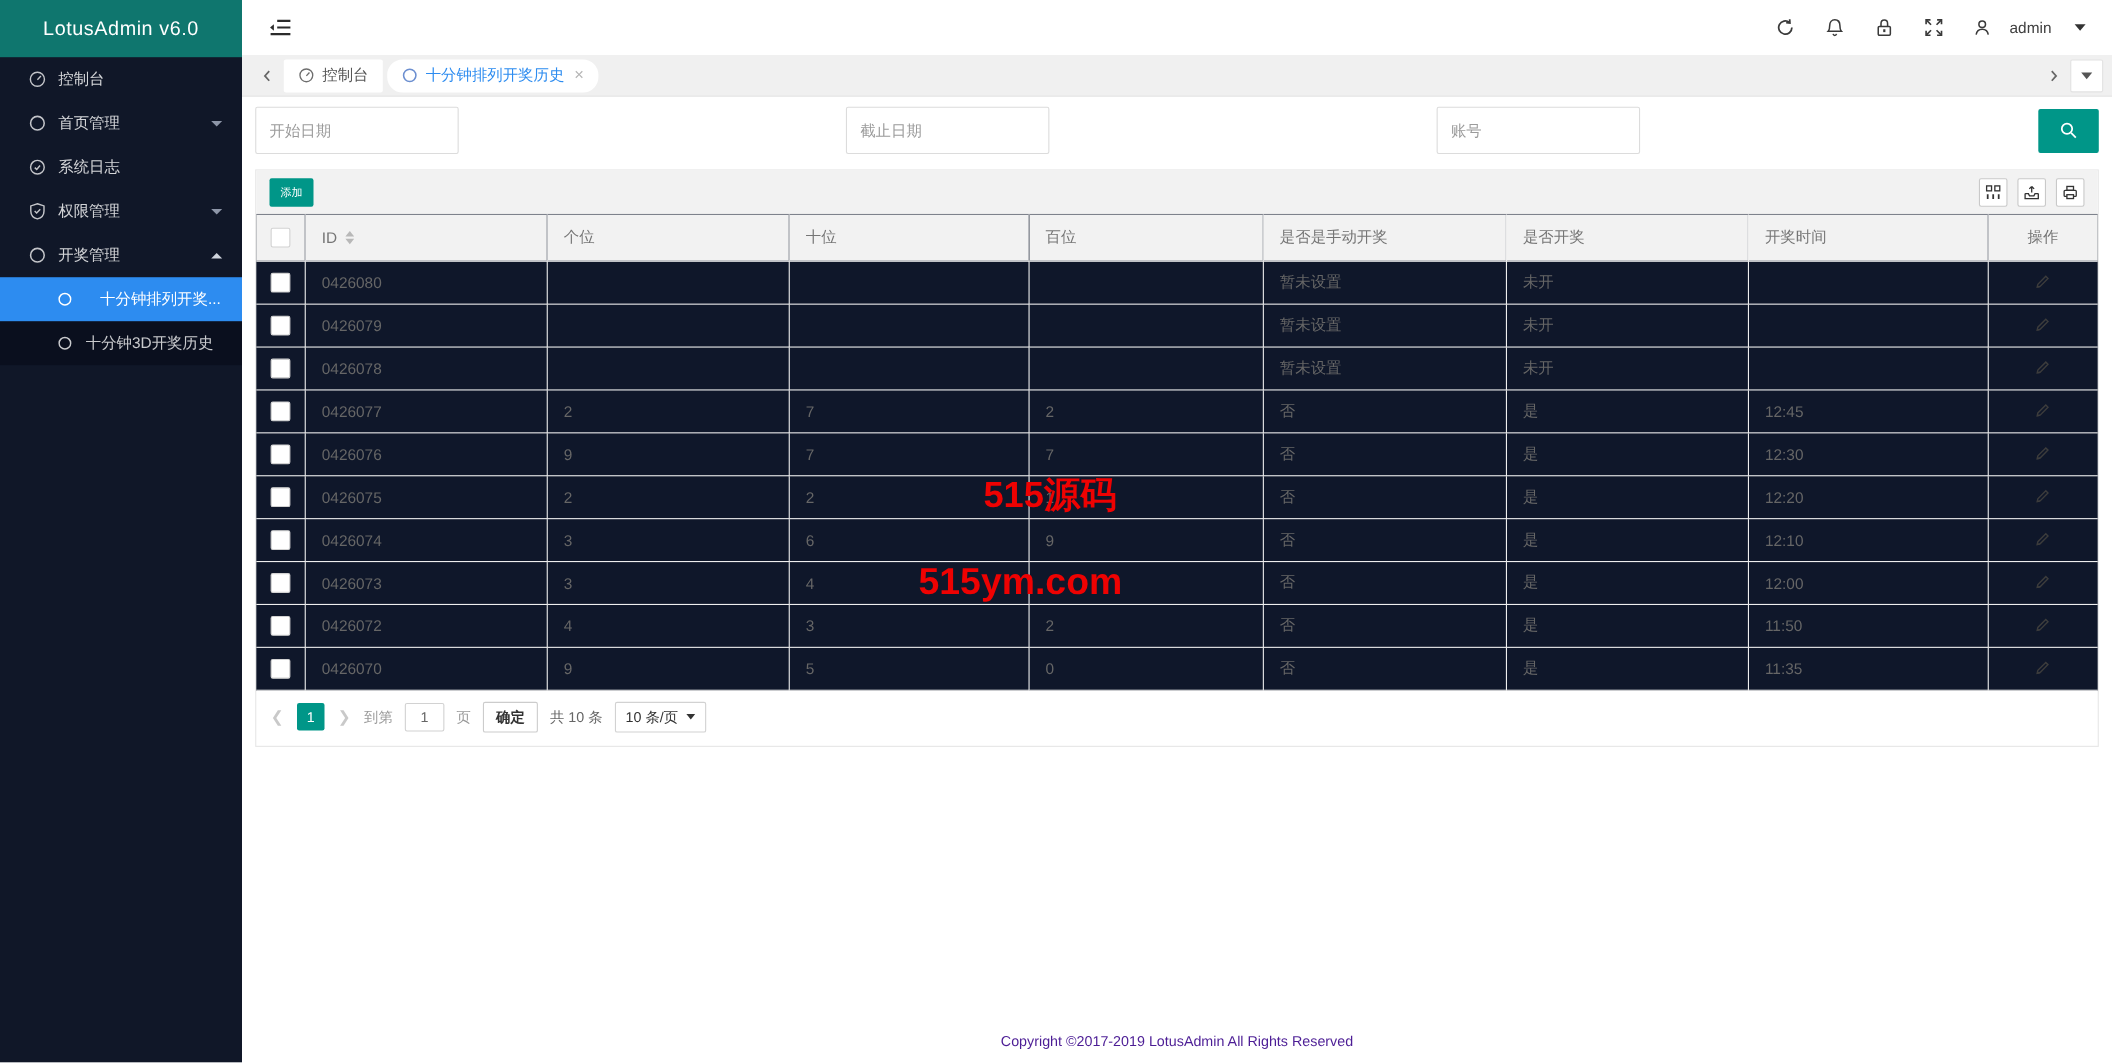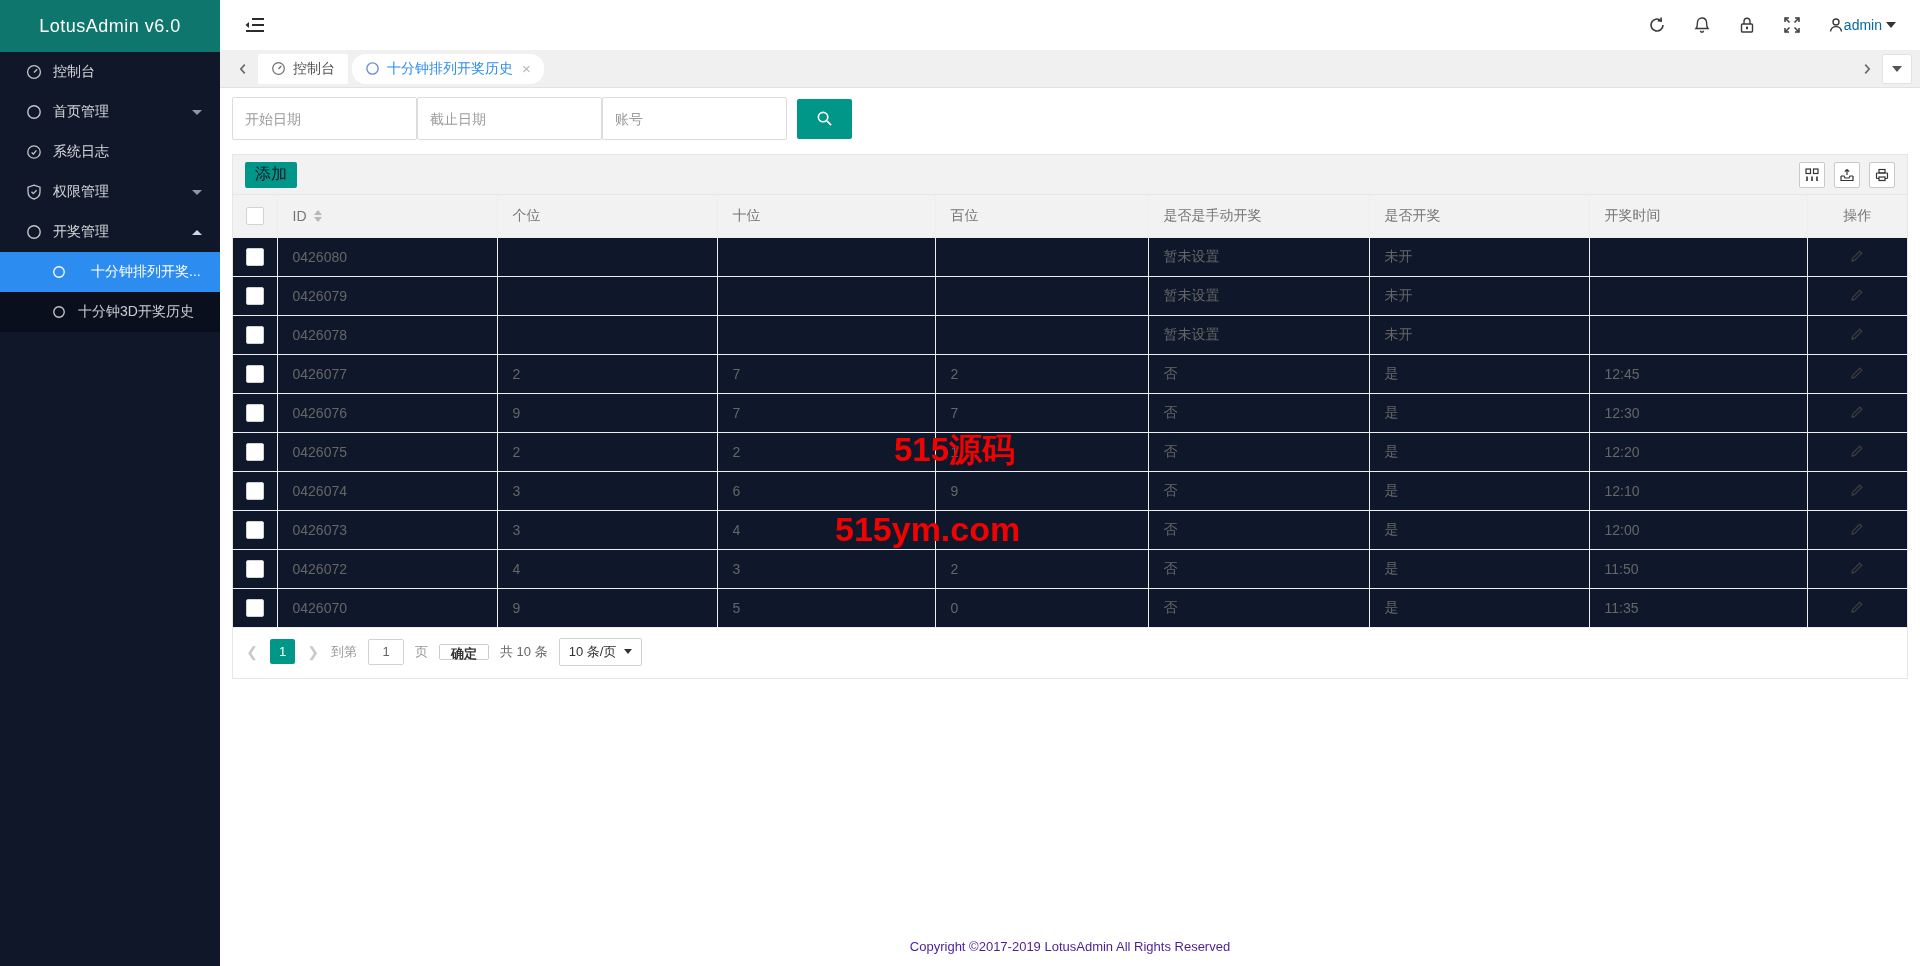--- a/index.html
+++ b/index.html
@@ -29,46 +29,46 @@
   .submenu-item .mi-icon{width:14px; height:14px; margin-right:12px;}
   .submenu-item.active{background:var(--blue); color:#fff;gap:13px;}
 
   
   .main{flex:1; display:flex; flex-direction:column; min-width:0; position:relative;}
 
   .topbar{height:50px; background:#fff; display:flex; align-items:center; padding:0 24px; flex:none;}
   .collapse-btn{width:22px; height:22px; color:#2b2b2b; cursor:pointer;}
   .topbar-right{margin-left:auto; display:flex; align-items:center; gap:27px;}
   .tb-icon{width:18px; height:18px; color:#3a3a3a; cursor:pointer;}
-  .user-chip{display:flex; align-items:center; gap:0; cursor:pointer; color:#0369a1;}
+  .user-chip{display:flex; align-items:center; gap:17px; cursor:pointer; color:#404040;}
   .user-chip .tb-icon{width:16px; height:16px;}
   .user-caret{width:0;height:0;border-left:5px solid transparent;border-right:5px solid transparent;border-top:6px solid #333; margin-left:4px;}
 
   .tabbar{height:38px; background:#f0f0f0; border-bottom:1px solid #e2e2e2; display:flex; align-items:center; padding:0 8px 0 12px; flex:none; gap:4px;}
   .tab-nav{width:22px; height:22px; color:#666; cursor:pointer; flex:none; display:flex; align-items:center; justify-content:center;}
   .tab{height:30px; background:#fff; border-radius:2px; display:flex; align-items:center; padding:0 13px; gap:7px; color:#555; cursor:pointer;}
   .tab .t-icon{width:15px; height:15px; color:#6e6e6e;}
   .tab.active{color:var(--blue);border-radius:14px;}
   .tab.active .t-icon{color:#6c8fd0;}
   .tab-close{color:#b5b5b5; font-size:15px; margin-left:2px; line-height:1; cursor:pointer;}
   .tabbar-spacer{flex:1;}
   .tab-dd{width:30px; height:30px; background:#fff; border:1px solid #e2e2e2; border-radius:2px; display:flex; align-items:center; justify-content:center; cursor:pointer;}
   .dd-caret{width:0;height:0;border-left:5px solid transparent;border-right:5px solid transparent;border-top:6px solid #555;}
 
   .content{flex:1; background:#fff; padding:9px 12px 0; position:relative;}
 
-  .filters{display:flex; align-items:center; margin-bottom:14px;}
+  .filters{display:flex; align-items:center; margin-bottom:14px;justify-content:space-between;}
   .filter-input{width:185px; height:43px; border:1px solid #dcdcdc; border-radius:2px; padding:0 12px; font-size:14px; color:#333; outline:none; font-family:inherit;}
   .filter-input::placeholder{color:#9b9b9b;}
   .search-btn{width:55px; height:40px; background:var(--teal); border:none; border-radius:2px; cursor:pointer; display:flex; align-items:center; justify-content:center; color:#fff; margin-left:10px;}
   .search-btn svg{width:17px; height:17px;}
 
   .panel{border:1px solid var(--border);}
   .panel-toolbar{height:40px; background:var(--gray-bg); border-bottom:1px solid var(--border); display:flex; align-items:center; padding:0 12px;}
-  .add-btn{height:26px; padding:0 10px; background:var(--teal); color:#0f172a; font-size:16px; border:none; border-radius:2px; cursor:pointer; font-family:inherit;}
+  .add-btn{height:26px; padding:0 10px; background:var(--teal); color:#ffffff; font-size:10px; border:none; border-radius:2px; cursor:pointer; font-family:inherit;}
   .tool-group{margin-left:auto; display:flex; gap:9px;}
   .tool-btn{width:26px; height:26px; background:#fff; border:1px solid #c9c9c9; border-radius:2px; display:flex; align-items:center; justify-content:center; color:#333; cursor:pointer;}
   .tool-btn svg{width:14px; height:14px;}
 
   table{width:100%; border-collapse:collapse; table-layout:fixed; background:#0f172a;}
   th,td{border-right:1px solid #eee; border-bottom:1px solid #eee; padding:0 15px; text-align:left; font-weight:normal; overflow:hidden; white-space:nowrap;}
   th:last-child,td:last-child{border-right:none;}
   thead th{height:42px; background:var(--gray-bg); color:#757575; font-size:14px;}
   tbody td{height:39px; color:#666; font-size:14px;}
   .cb-cell{text-align:center; padding:0;}
@@ -79,21 +79,21 @@
   .sort-down{width:0;height:0;border-left:4px solid transparent;border-right:4px solid transparent;border-top:5px solid #b8b8b8;}
   .op-cell{text-align:center;}
   .edit-btn{display:inline-flex; width:18px; height:18px; align-items:center; justify-content:center; color:#3c3c3c; cursor:pointer; background:none; border:none;}
   .edit-btn svg{width:14px; height:14px;}
 
   .pagination{display:flex; align-items:center; padding:10px 12px 12px; gap:11px; font-size:13px; color:#666;}
   .pg-arrow{color:#c9c9c9; font-size:14px; cursor:pointer; width:14px; text-align:center;}
   .pg-current{width:25px; height:25px; background:var(--teal); color:#fff; border-radius:2px; display:flex; align-items:center; justify-content:center; font-size:13px; cursor:default;}
   .pg-muted{color:#999;}
   .pg-goto{width:36px; height:26px; border:1px solid #d2d2d2; border-radius:2px; text-align:center; font-size:13px; color:#666; outline:none; font-family:inherit;}
-  .pg-confirm{height:16px; padding:0 11px; background:#fff; border:1px solid #ccc; border-radius:2px; font-size:13px; color:#333; cursor:pointer; font-family:inherit; font-weight:bold;}
+  .pg-confirm{height:28px; padding:0 11px; background:#fff; border:1px solid #ccc; border-radius:2px; font-size:13px; color:#333; cursor:pointer; font-family:inherit; font-weight:bold;}
   .pg-select{height:28px; border:1px solid #d2d2d2; border-radius:2px; background:#fff; display:flex; align-items:center; padding:0 9px; gap:8px; color:#333; cursor:pointer;}
   .pg-select .dd-caret{border-top-color:#333; border-left-width:4px; border-right-width:4px; border-top-width:5px;}
 
   .watermark{position:absolute; color:var(--wm-red); font-weight:bold; pointer-events:none; white-space:nowrap; z-index:5;}
   .wm1{left:674px; top:340px; font-size:33px;}
   .wm2{left:615px; top:422px; font-size:34px;}
 
   .footer{height:40px; flex:none; background:#fff; display:flex; align-items:center; justify-content:center; font-size:13px; color:#4c1d95;}
 </style>
 </head>

